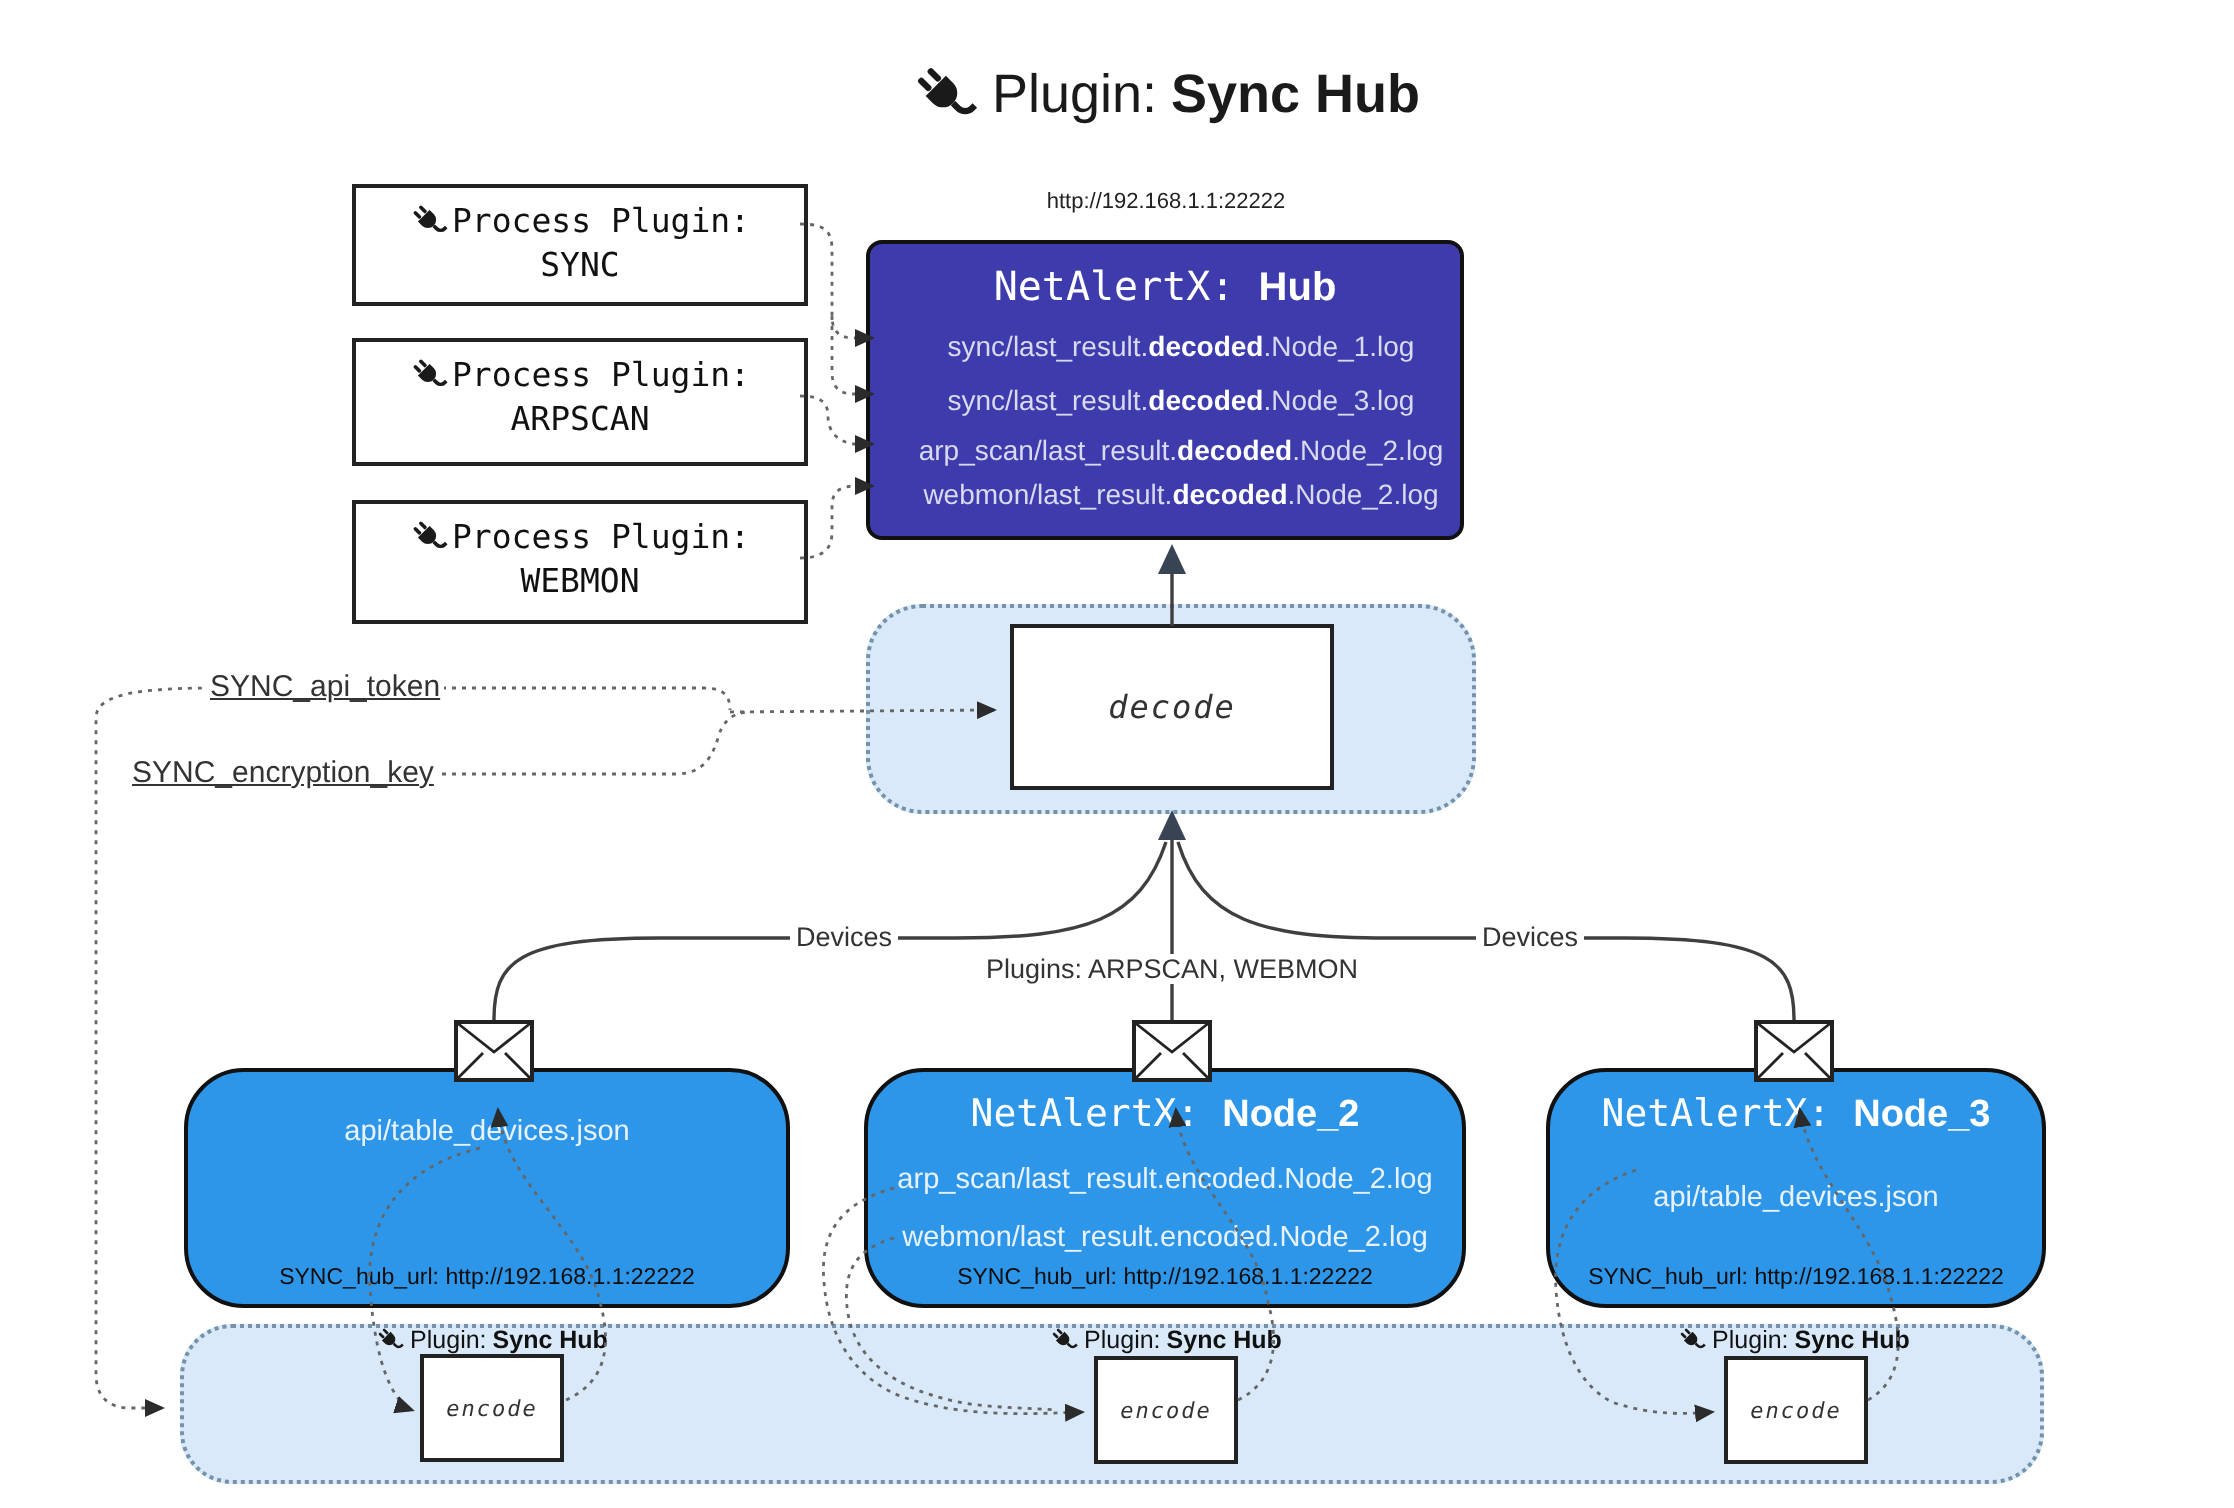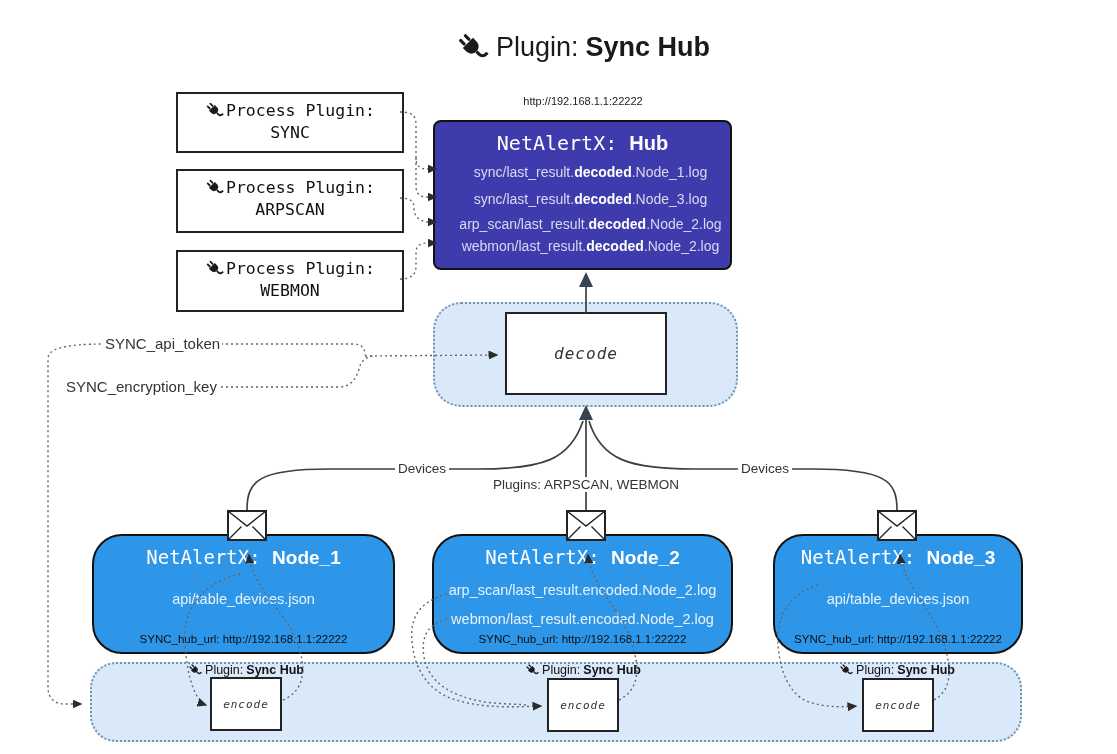--- a/index.html
+++ b/index.html
@@ -36,21 +36,21 @@
 
   
   .panel{background:#d9e9f9;border:2px dotted #7392ab;box-sizing:border-box;}
   .decode-panel{left:433px;top:285px;width:305px;height:105px;border-radius:28px;}
   .white-op{background:#fff;border:2px solid #222;box-sizing:border-box;display:flex;
             align-items:center;justify-content:center;font-family:"DejaVu Sans Mono",monospace;color:#333;font-style:italic;}
   .decode-box{left:505px;top:295px;width:162px;height:83px;font-size:16px;letter-spacing:1px;}
 
   
   .wire-label{background:#fff;padding:0 3px;font-size:13.5px;color:#333;white-space:nowrap;}
-  .setting-label{background:#fff;padding:0 2px;font-size:15px;color:#333;white-space:nowrap;}
+  .setting-label{background:#fff;padding:0 2px;font-size:15px;color:#333;white-space:nowrap;text-decoration:underline;}
 
   
   .node-box{top:517px;height:120px;background:#2e96e8;border:2px solid #111;border-radius:30px;
             box-sizing:border-box;color:#fff;text-align:center;}
   .node-title{margin-top:10px;font-family:"DejaVu Sans Mono",monospace;font-size:19px;white-space:nowrap;}
   .node-title b{font-family:"Liberation Sans",sans-serif;font-weight:700;font-size:19px;}
   .node-files{margin-top:16px;font-size:14.5px;color:#e8f2fc;line-height:29px;}
   .node-files.two{margin-top:7px;}
   .node-hub-url{position:absolute;bottom:7px;left:0;right:0;font-size:11.5px;color:#0d0d0d;}
 
@@ -129,23 +129,20 @@
       <div class="row"><span>sync/last_result.</span><b>decoded</b><span>.Node_3.log</span></div>
       <div class="row"><span>arp_scan/last_result.</span><b>decoded</b><span>.Node_2.log</span></div>
       <div class="row"><span>webmon/last_result.</span><b>decoded</b><span>.Node_2.log</span></div>
     </div>
   </div>
 
   <div class="abs panel decode-panel"></div>
   <div class="abs white-op decode-box">decode</div>
 
   <div class="abs node-box" style="left:92px;width:303px;">
-    <div class="node-title">
-      <span>NetAlertX: </span><b>Node_1</b>
-    </div>
     <div class="node-files">
       <div>api/table_devices.json</div>
     </div>
     <div class="node-hub-url">SYNC_hub_url: http://192.168.1.1:22222</div>
   </div>
   <div class="abs node-box" style="left:432px;width:301px;text-align:center;">
     <div class="node-title">
       <span>NetAlertX: </span><b>Node_2</b>
     </div>
     <div class="node-files two">

